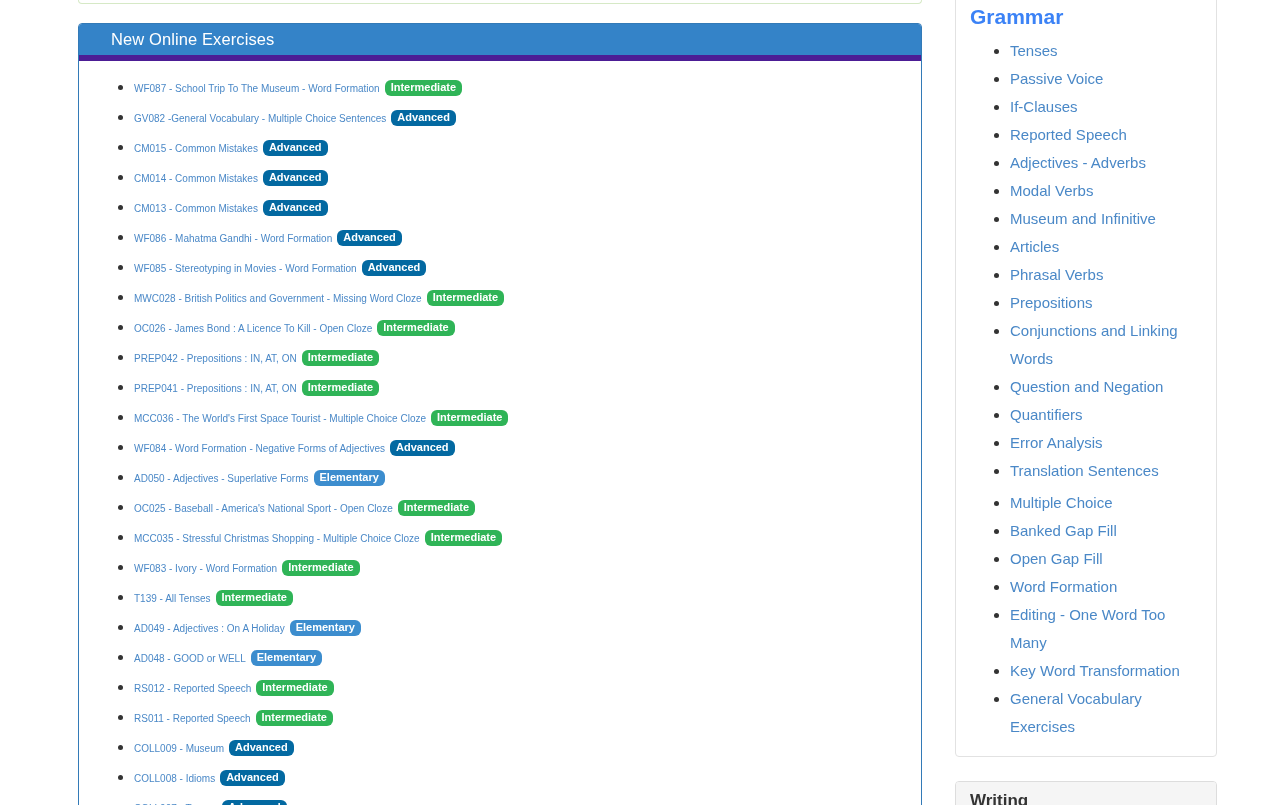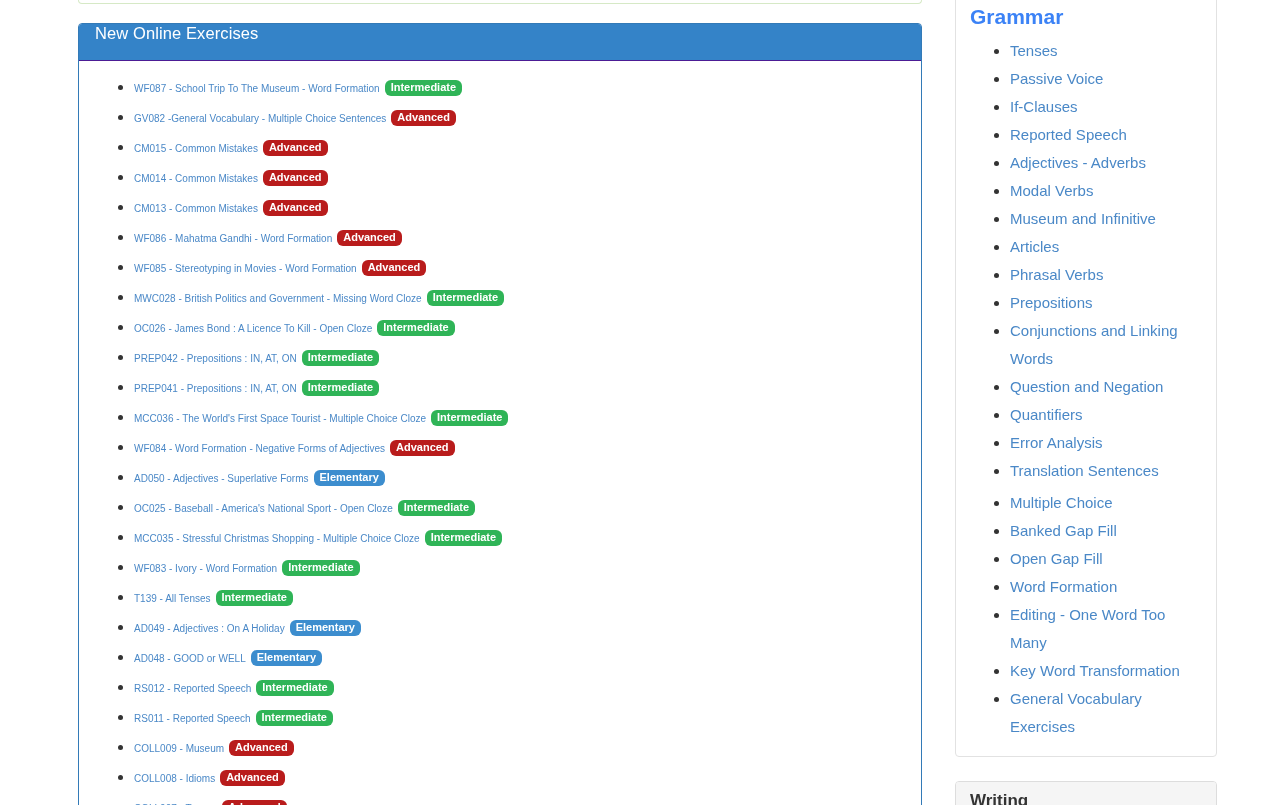--- a/index.html
+++ b/index.html
@@ -38,27 +38,27 @@
     left: 78px;
     top: 23px;
     width: 844px;
     bottom: -40px;
     background: #ffffff;
     border: 1px solid #337ab7;
     border-radius: 4px;
   }
   .panel-heading {
     background: #3483c8;
-    border-bottom: 1px solid #4c1d95;
+    border-bottom: 6px solid #4c1d95;
     border-top-left-radius: 3px;
     border-top-right-radius: 3px;
     height: 37px;
-    padding: 0 16px;
+    padding: 0 32px;
     display: flex;
-    align-items: flex-start;
+    align-items: center;
   }
   .panel-title {
     color: #ffffff;
     font-size: 16.5px;
     font-weight: normal;
     letter-spacing: .1px;
     margin: 0;
   }
   .panel-body {
     padding: 12px 15px 15px 15px;
@@ -89,21 +89,21 @@
     padding: 2px 6px 3px 6px;
     font-size: 11px;
     font-weight: bold;
     line-height: 1;
     color: #ffffff;
     border-radius: 6px;
     vertical-align: 1px;
     white-space: nowrap;
   }
   .label-success { background-color: #2fb457; }
-  .label-danger  { background-color: #b91c1c; }
+  .label-danger  { background-color: #0369a1; }
   .label-info    { background-color: #3c8dce; }
 
   
   .sidebar {
     position: absolute;
     left: 955px;
     top: -30px;
     width: 262px;
     height: 787px;
     background: #ffffff;

